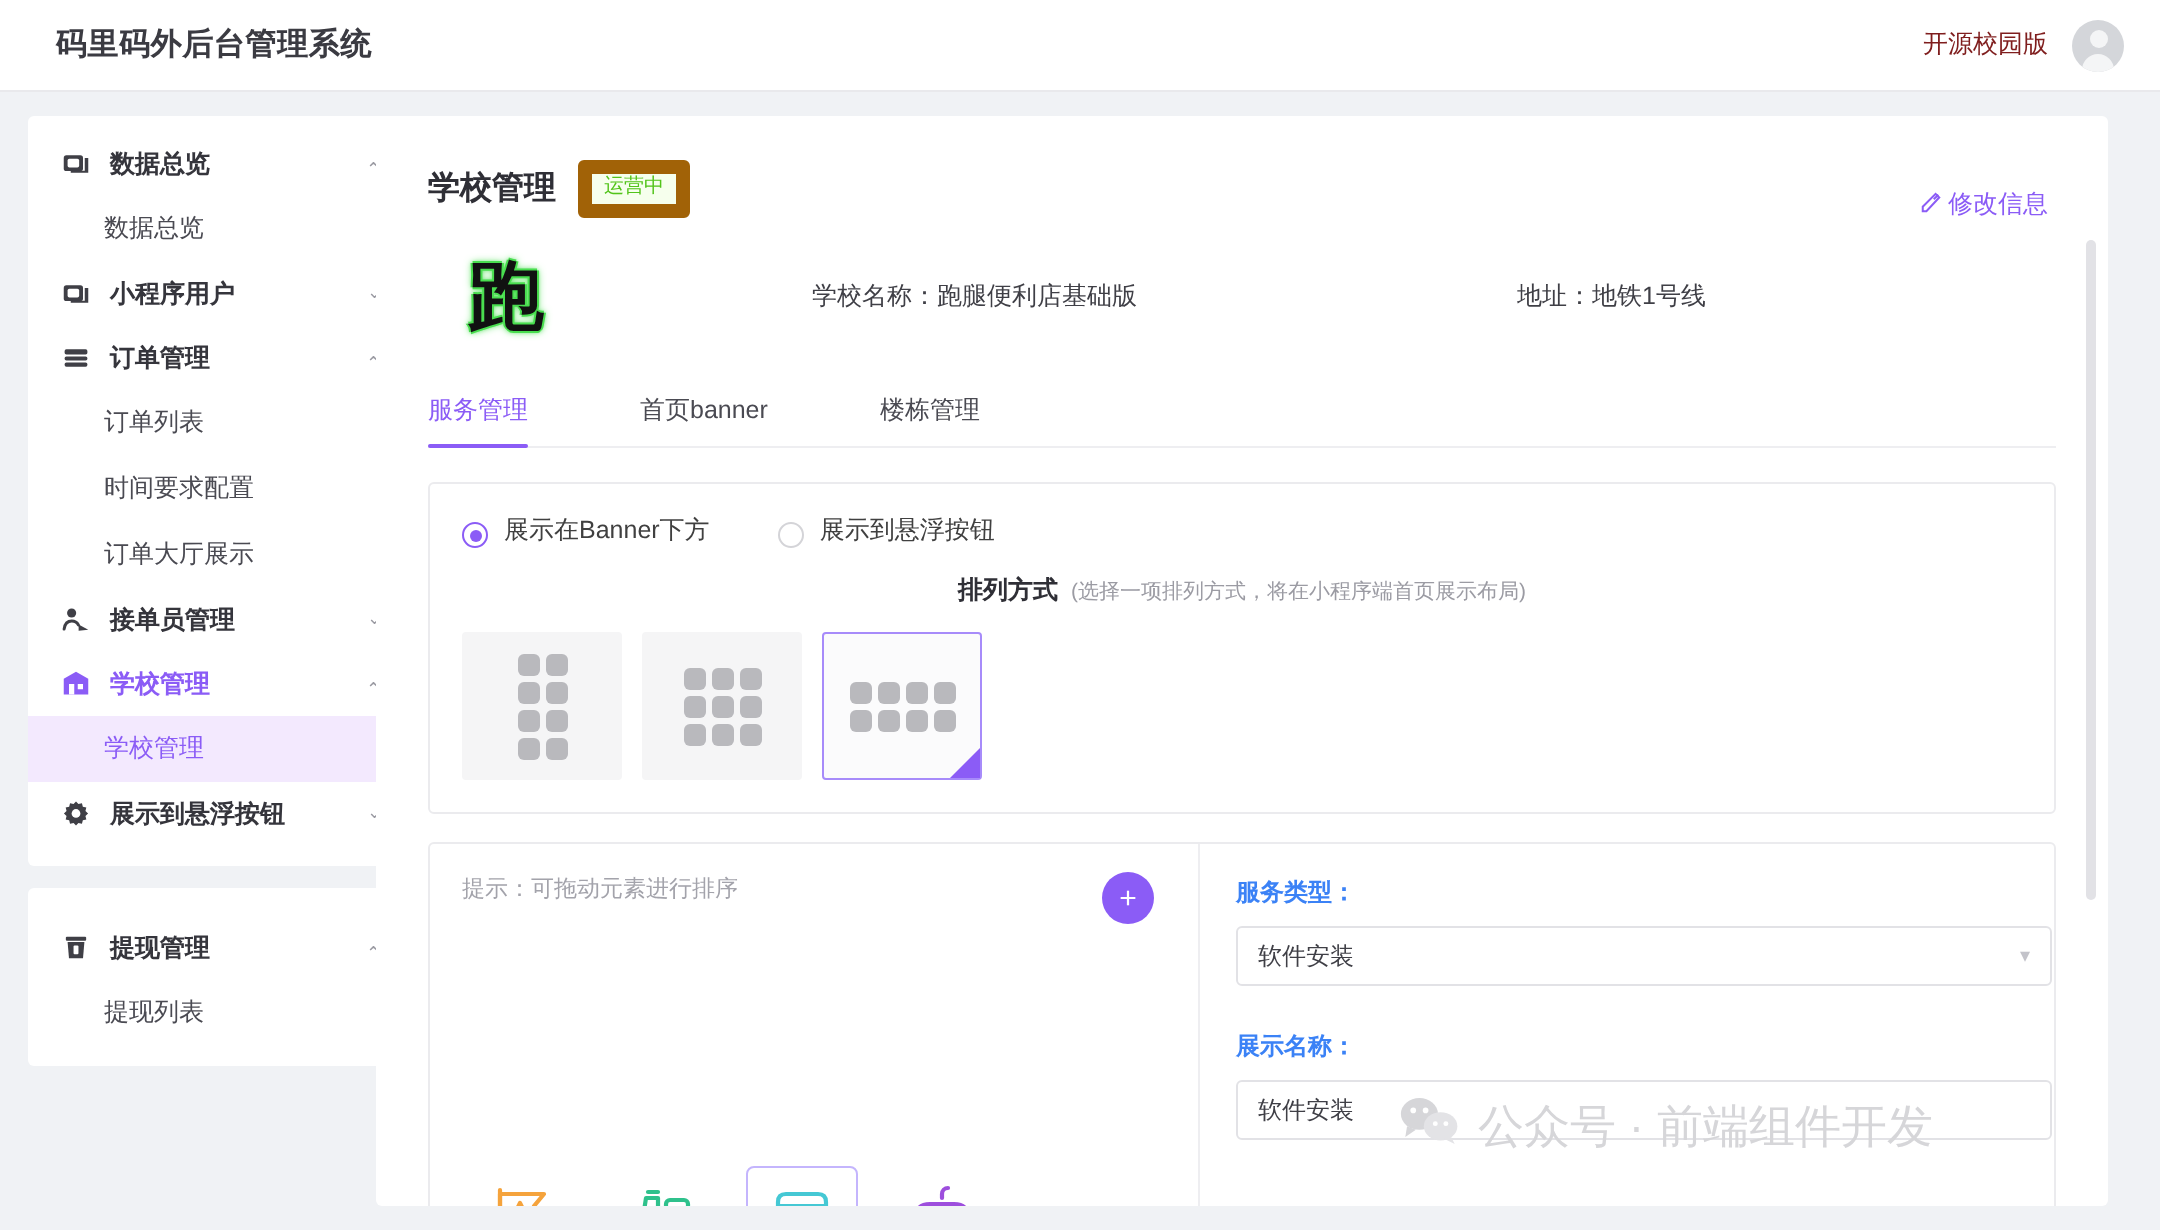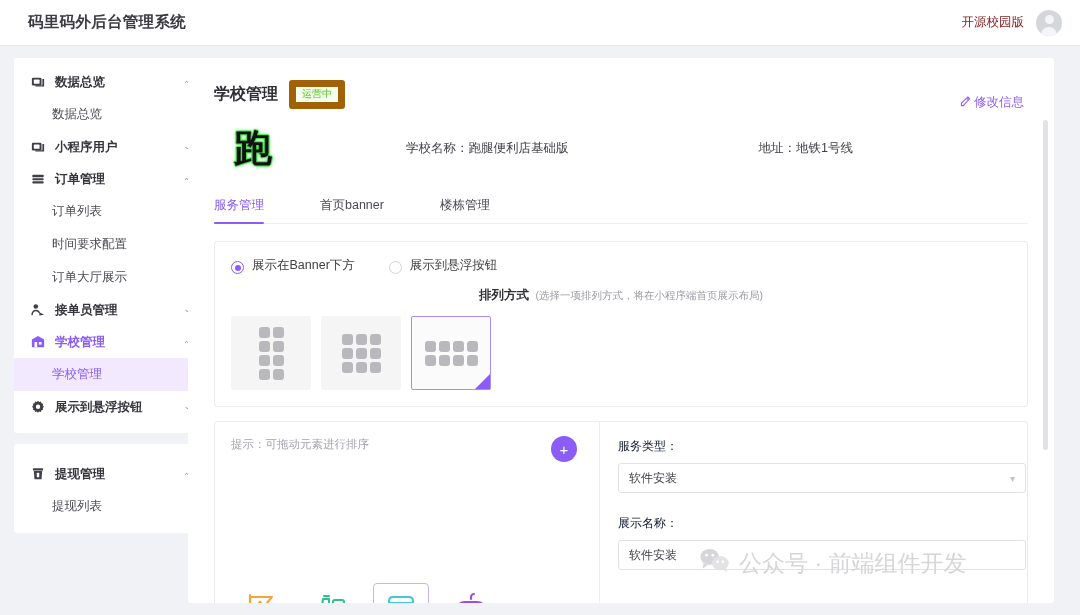--- a/index.html
+++ b/index.html
@@ -213,21 +213,21 @@
     display: flex; align-items: flex-end; gap: 14px;
   }
   .icon-cell {
     width: 56px; height: 52px;
     display: flex; align-items: center; justify-content: center;
     border-radius: 4px; cursor: pointer;
   }
   .icon-cell.selected { border: 1px solid #c4b5fd; }
 
   .editor-right { flex: 1; position: relative; padding: 16px 28px 0 18px; }
-  .field-label { font-size: 12px; color: #0f172a; font-weight: normal; margin-bottom: 8px; }
+  .field-label { font-size: 12px; color: #3b82f6; font-weight: bold; margin-bottom: 8px; }
   .field-label.t2 { margin-top: 22px; }
   .field-label.t3 { margin-top: 22px; }
   .sel, .txt {
     width: 408px; height: 30px;
     border: 1px solid #e2e2e6; border-radius: 3px;
     background: #fff;
     display: flex; align-items: center;
     padding: 0 10px; font-size: 12px; color: #3f3f46;
   }
   .sel .chev { margin-left: auto; color: #c3c3ca; font-size: 10px; }

